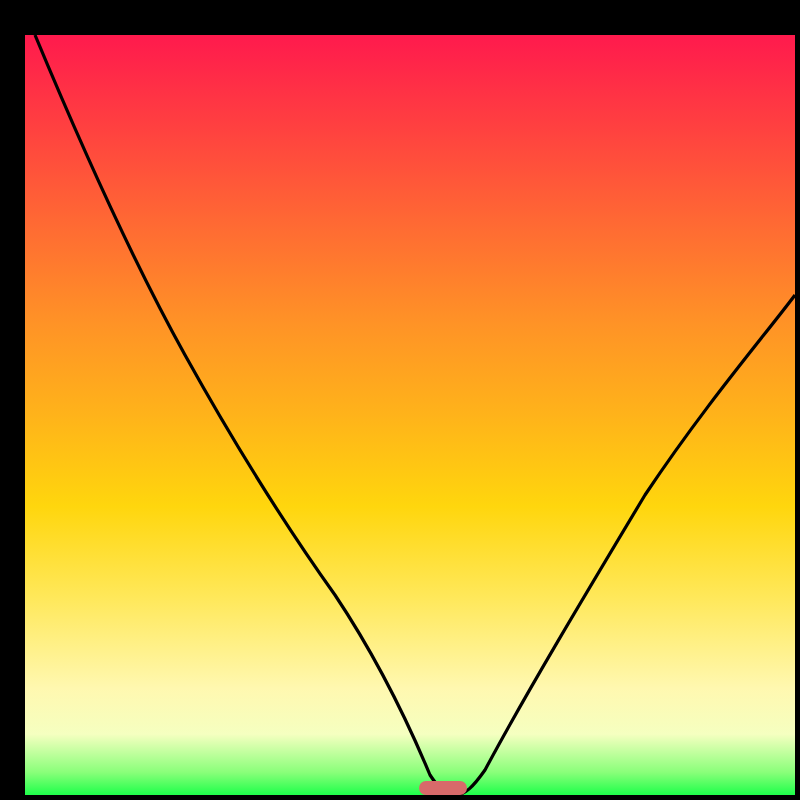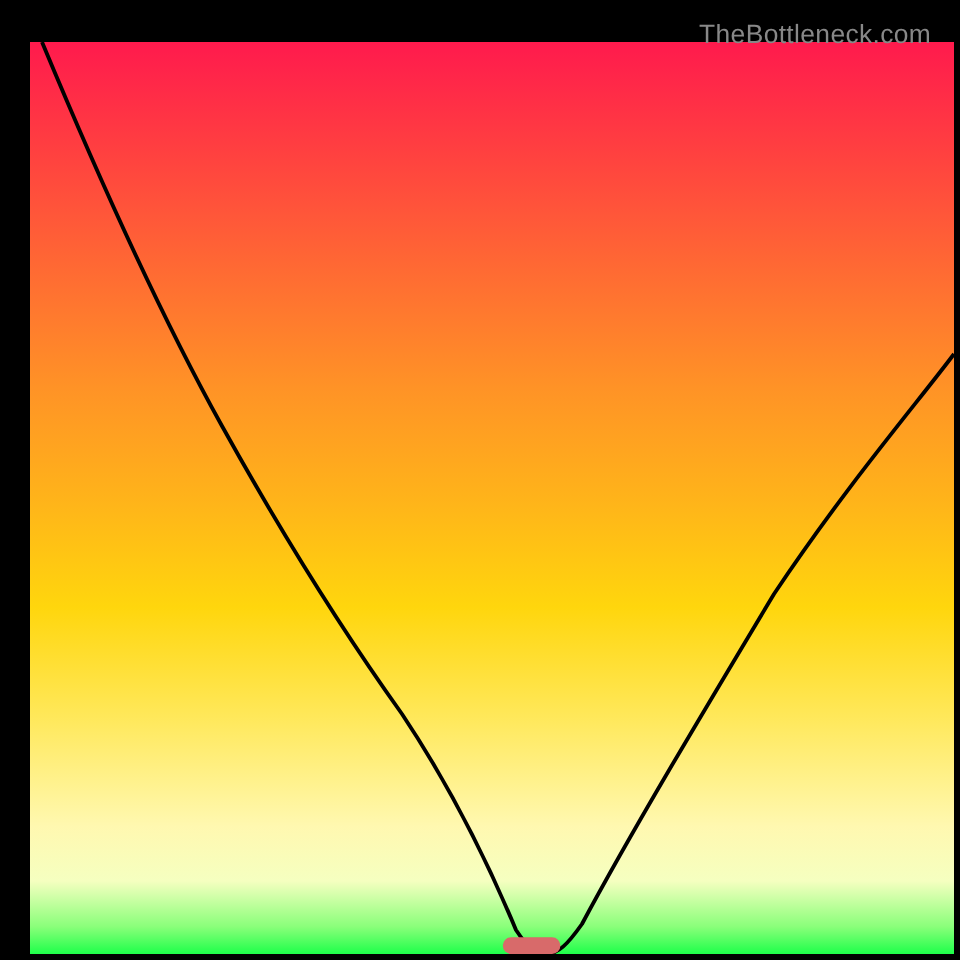--- a/index.html
+++ b/index.html
@@ -76,14 +76,13 @@
                C 60 120, 110 230, 160 320
                C 210 410, 260 490, 310 560
                C 350 620, 380 680, 405 740
                C 415 755, 420 760, 430 760
                C 440 760, 448 752, 460 735
                C 500 660, 560 560, 620 460
                C 680 370, 740 300, 770 260" stroke="#000" stroke-width="3.2" fill="none"></path>
     </svg>
     <div class="marker"></div>
   </div>
-  <div class="watermark">TheBottleneck.com</div>
 </div>
 
 </body></html>

